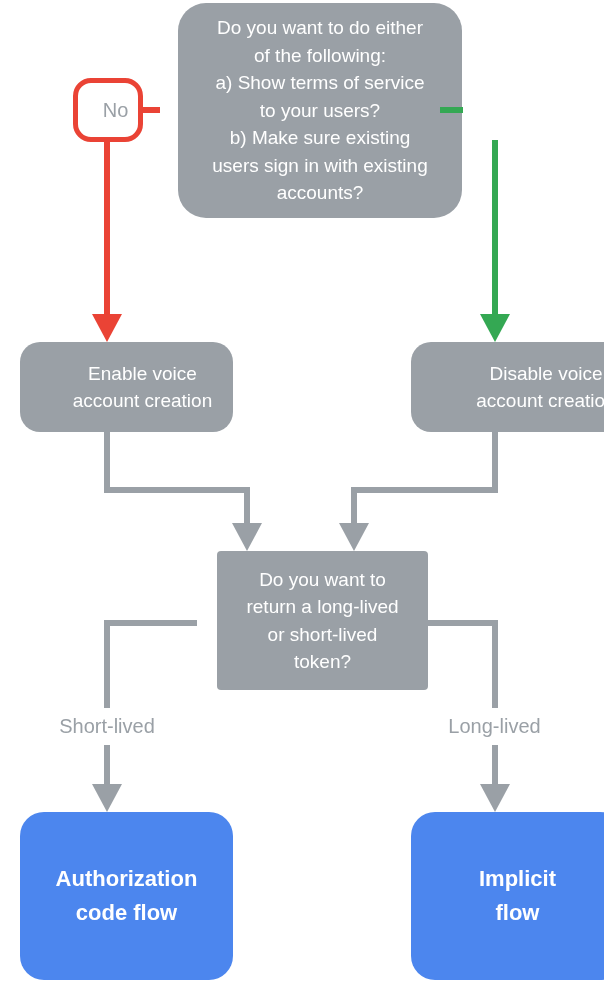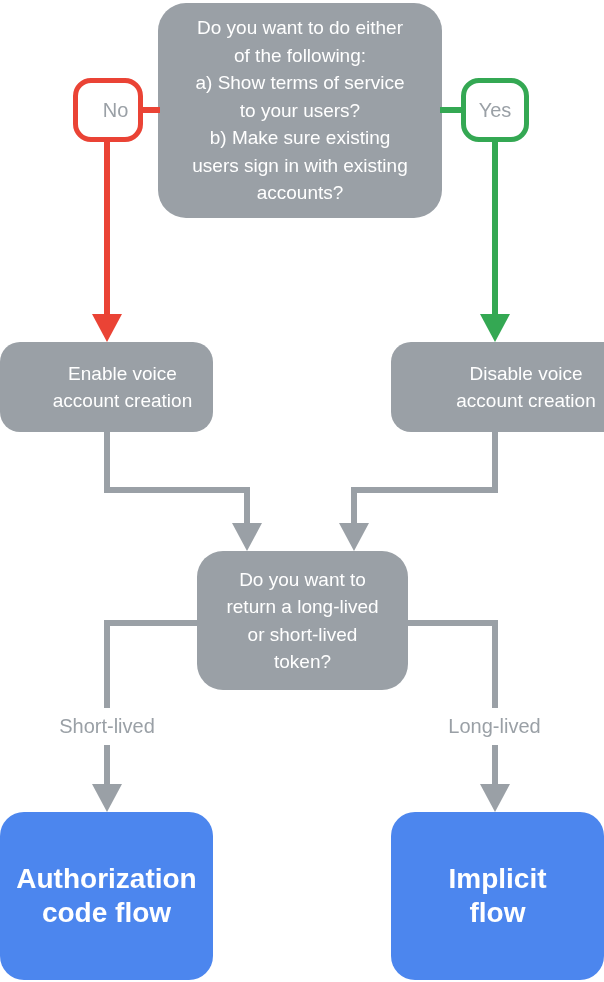--- a/index.html
+++ b/index.html
@@ -18,32 +18,33 @@
   .canvas{
     position:relative;
     width:604px;height:982px;
     background:var(--background);
     overflow:hidden;
   }
   .node{
     position:absolute;
     display:flex;align-items:center;justify-content:center;
     text-align:center;
+    margin-left:20px;
   }
   .gray-node{
     background:var(--node-gray);
     color:var(--text-white);
     border-radius:22px;
     font-size:19px;line-height:27.5px;font-weight:400;padding-left:32px;
   }
   .blue-node{
     background:var(--result-blue);
     color:var(--text-white);
     border-radius:24px;
-    font-size:28px;line-height:34px;font-weight:700;
+    font-size:22px;line-height:34px;font-weight:700;
   }
   .pre{white-space:pre-line;}
   .badge{
     position:absolute;
     display:flex;align-items:center;justify-content:center;
     background:#fff;
     border-radius:18px;
     color:var(--label-gray);
     font-size:20px;font-weight:500;
   }
@@ -83,21 +84,21 @@
   #enable-voice{left:0px;top:342px;width:213px;height:90px;border-radius:20px;}
   #disable-voice{left:391px;top:342px;width:238px;height:90px;border-radius:20px;}
   #merge-left-v1{left:104px;top:430px;width:6px;height:63px;}
   #merge-left-h{left:104px;top:487px;width:146px;height:6px;}
   #merge-left-v2{left:244px;top:487px;width:6px;height:37px;}
   #merge-left-arrowhead{left:232px;top:523px;}
   #merge-right-v1{left:492px;top:430px;width:6px;height:63px;}
   #merge-right-h{left:351px;top:487px;width:147px;height:6px;}
   #merge-right-v2{left:351px;top:487px;width:6px;height:37px;}
   #merge-right-arrowhead{left:339px;top:523px;}
-  #token-question{left:197px;top:551px;width:211px;height:139px;border-radius:26px;padding:8px 10px;}
+  #token-question{left:197px;top:551px;width:211px;height:139px;border-radius:4px;padding:8px 10px;}
   #out-left-h{left:104px;top:620px;width:93px;height:6px;}
   #out-left-v{left:104px;top:620px;width:6px;height:165px;}
   #out-left-arrowhead{left:92px;top:784px;}
   #out-right-h{left:408px;top:620px;width:90px;height:6px;}
   #out-right-v{left:492px;top:620px;width:6px;height:165px;}
   #out-right-arrowhead{left:480px;top:784px;}
   #short-lived-label{left:22px;top:708px;width:170px;height:37px;}
   #long-lived-label{left:412px;top:708px;width:165px;height:37px;}
   #auth-code-flow{left:0px;top:812px;width:213px;height:168px;}
   #implicit-flow{left:391px;top:812px;width:213px;height:168px;}
@@ -114,21 +115,20 @@
 b) Make sure existing
 users sign in with existing
 accounts?</div>
 
   <div class="line red" id="no-connector-h"></div>
   <div class="badge no" id="no-badge">No</div>
   <div class="line red" id="no-line-v"></div>
   <div class="arrowhead red-a" id="no-arrowhead"></div>
 
   <div class="line green" id="yes-connector-h"></div>
-  <div class="badge yes" id="yes-badge">Yes</div>
   <div class="line green" id="yes-line-v"></div>
   <div class="arrowhead green-a" id="yes-arrowhead"></div>
 
   <div class="node gray-node pre" id="enable-voice">Enable voice
 account creation</div>
   <div class="node gray-node pre" id="disable-voice">Disable voice
 account creation</div>
 
   <div class="line gray" id="merge-left-v1"></div>
   <div class="line gray" id="merge-left-h"></div>

